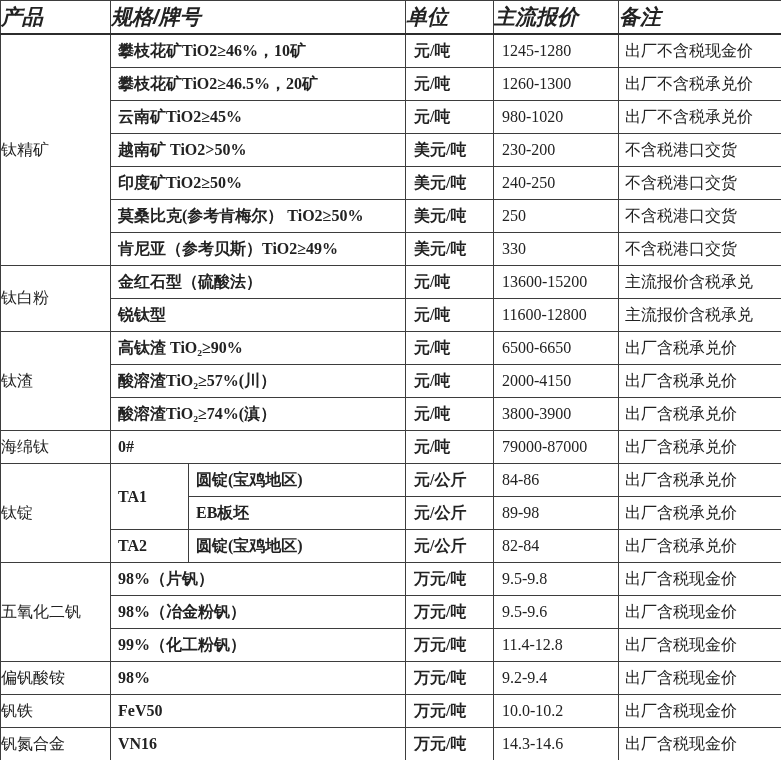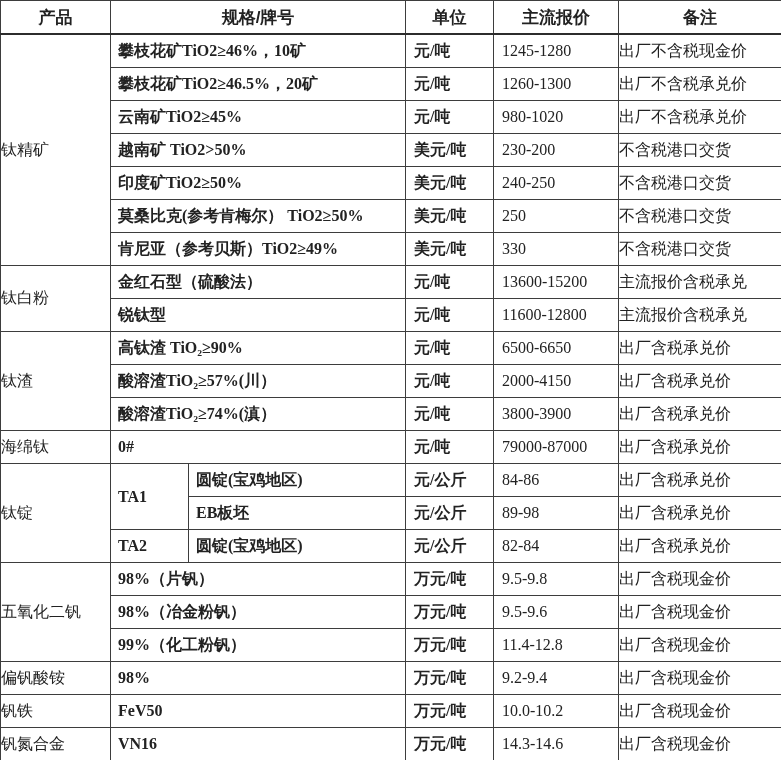--- a/index.html
+++ b/index.html
@@ -29,23 +29,24 @@
     height:32px;
     padding:0;
     overflow:hidden;
     white-space:nowrap;
     color:var(--text);
     vertical-align:middle;
   }
   .price-table thead th{
     font-family:"Liberation Sans","DejaVu Sans",sans-serif;
     font-weight:bold;
-    font-size:17px;
-    text-align:center;
+    font-size:21px;
+    text-align:left;
     border-bottom:2px solid #2c2c2c;
+    font-style:italic;
   }
   .price-table tbody td{
     font-family:"Liberation Serif","DejaVu Serif",serif;
     font-size:16px;
     text-align:left;
   }
   td.cell-product{
     text-align:center;
     font-size:16px;
   }
@@ -56,21 +57,21 @@
     font-weight:bold;
   }
   td.cell-unit{
     padding-left:8px;
     font-weight:bold;
   }
   td.cell-price{
     padding-left:8px;
   }
   td.cell-note{
-    padding-left:0;
+    padding-left:6px;
   }
   table.price-table{
     border:1px solid var(--border);
   }
 </style>
 </head>
 <body>
 
 <table class="price-table">
   <colgroup>

